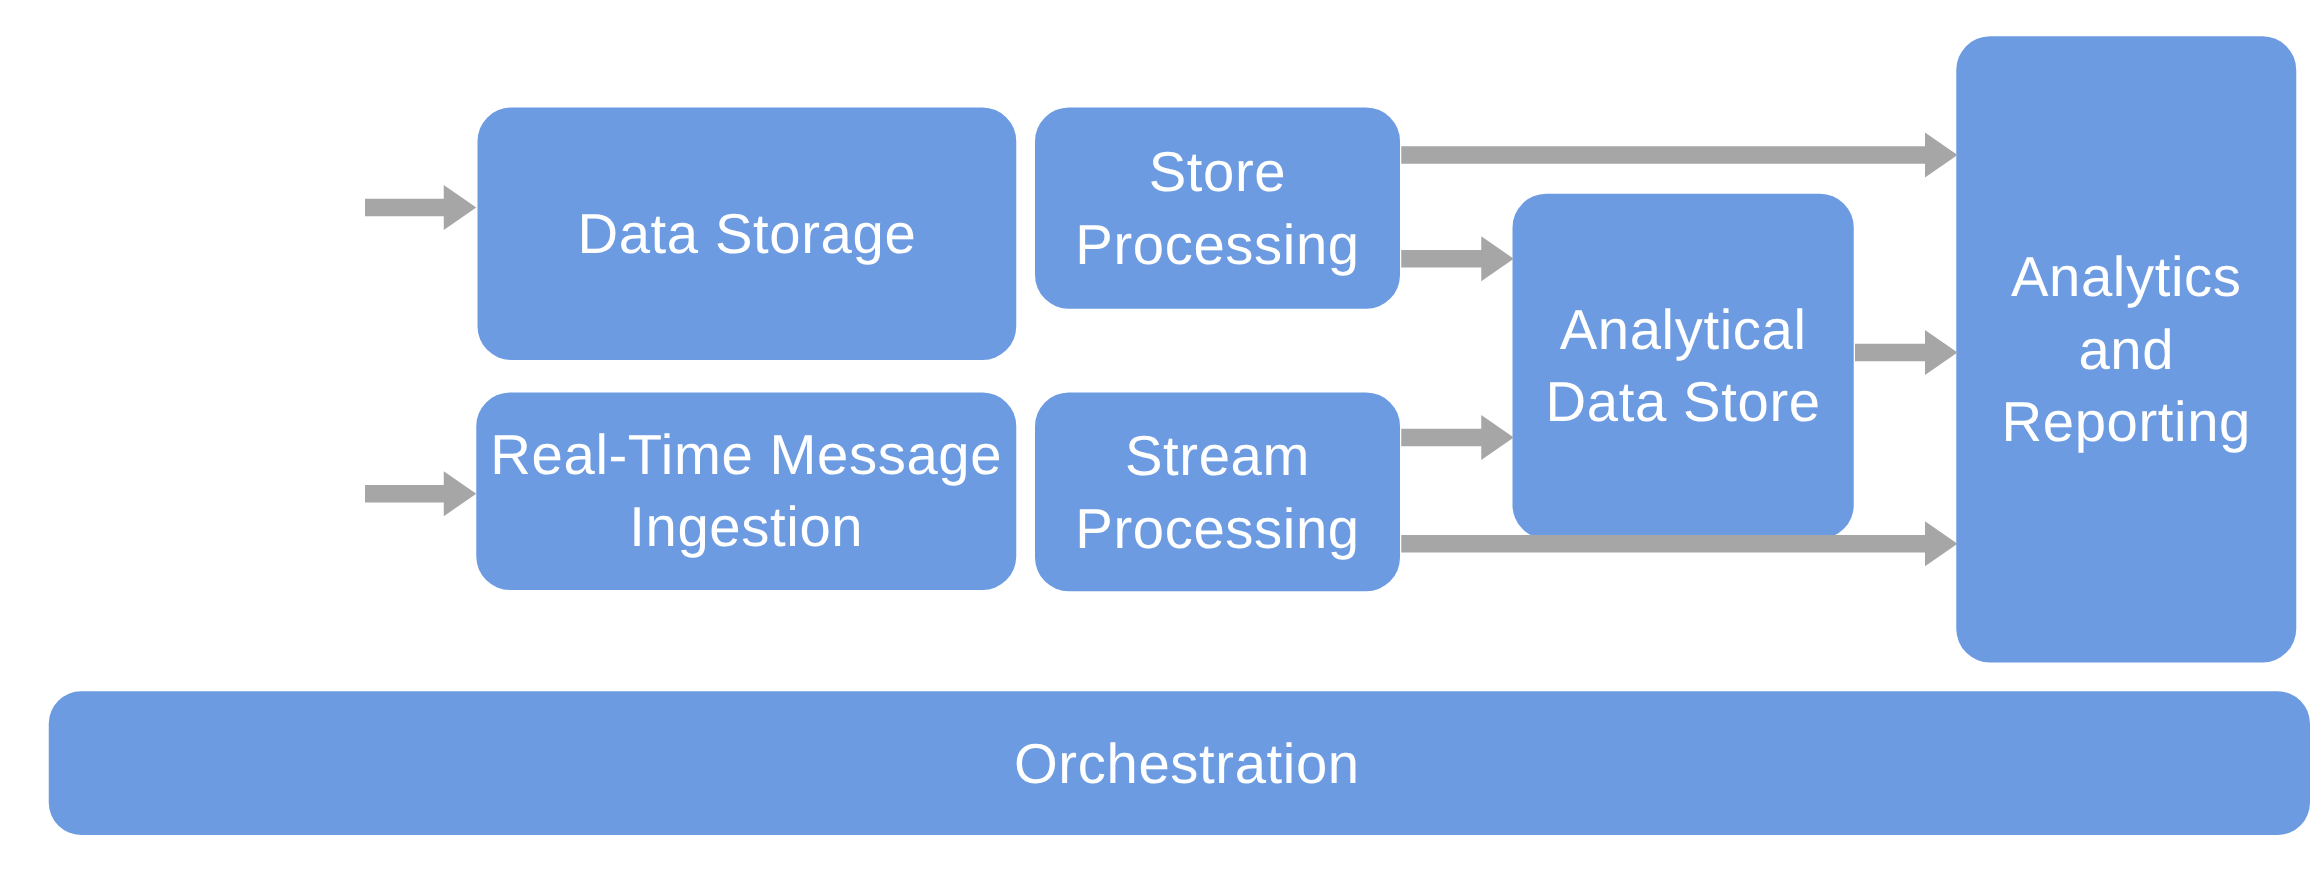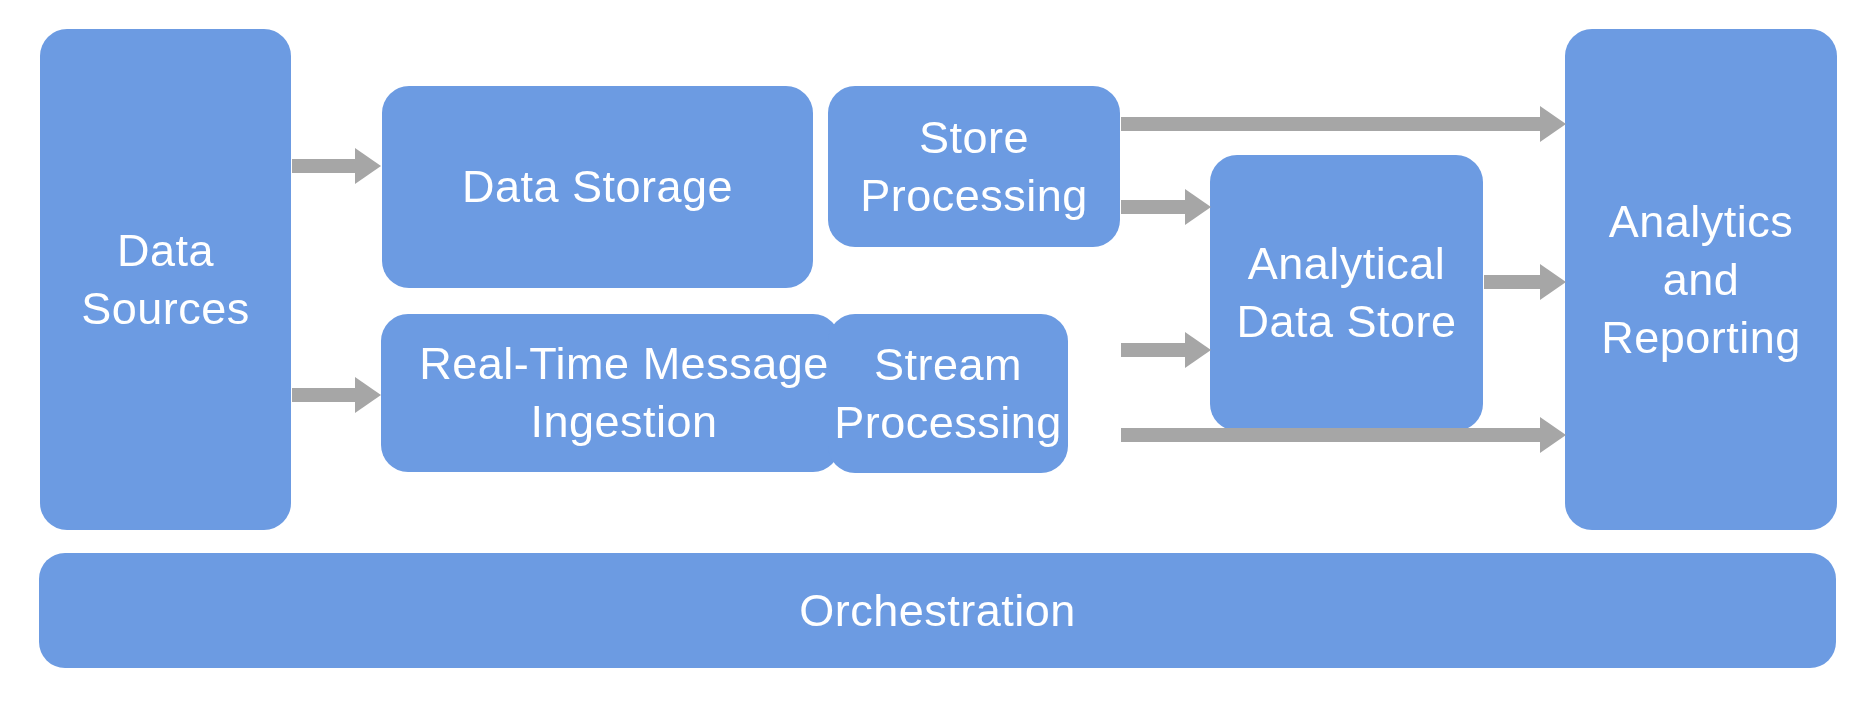--- a/index.html
+++ b/index.html
@@ -17,25 +17,25 @@
     color:var(--label_text,#ffffff);
     display:flex;align-items:center;justify-content:center;
     text-align:center;
     font-size:45px;line-height:58px;
     white-space:pre-line;
     letter-spacing:0.5px;
   }
   .n-data-sources{left:40px;top:29px;width:251px;height:501px;}
   .n-data-storage{left:382px;top:86px;width:431px;height:202px;}
   .n-batch{left:828px;top:86px;width:292px;height:161px;}
-  .n-rtmi{left:381px;top:314px;width:432px;height:158px;padding-left:27px;}
-  .n-stream{left:828px;top:314px;width:240px;height:159px;}
+  .n-rtmi{left:381px;top:314px;width:432px;height:158px;}
+  .n-stream{left:828px;top:314px;width:292px;height:159px;}
   .n-ads{left:1210px;top:155px;width:273px;height:276px;}
   .n-analytics{left:1565px;top:29px;width:272px;height:501px;}
-  .n-orchestration{left:39px;top:553px;width:1797px;height:115px;border-radius:26px;}
+  .n-orchestration{left:39px;top:553px;width:1797px;height:115px;border-radius:26px;padding-left:12px;}
 
   .arrow{position:absolute;height:36px;}
   .arrow .shaft{
     position:absolute;left:0;right:24px;top:11px;height:14px;
     background:var(--arrow,#A6A6A6);
   }
   .arrow .head{
     position:absolute;right:0;top:0;width:0;height:0;
     border-top:18px solid transparent;
     border-bottom:18px solid transparent;
@@ -47,22 +47,20 @@
   .a-batch-ads{left:1121px;top:189px;width:90px;}
   .a-stream-ads{left:1121px;top:332px;width:90px;}
   .a-ads-analytics{left:1484px;top:264px;width:82px;}
   .a-stream-analytics{left:1121px;top:417px;width:445px;}
 </style>
 </head>
 <body>
 
 <div class="canvas">
 
-  <div class="node n-data-sources">Data
-Sources</div>
 
   <div class="node n-data-storage">Data Storage</div>
 
   <div class="node n-batch">Store
 Processing</div>
 
   <div class="node n-rtmi">Real-Time Message
 Ingestion</div>
 
   <div class="node n-stream">Stream

